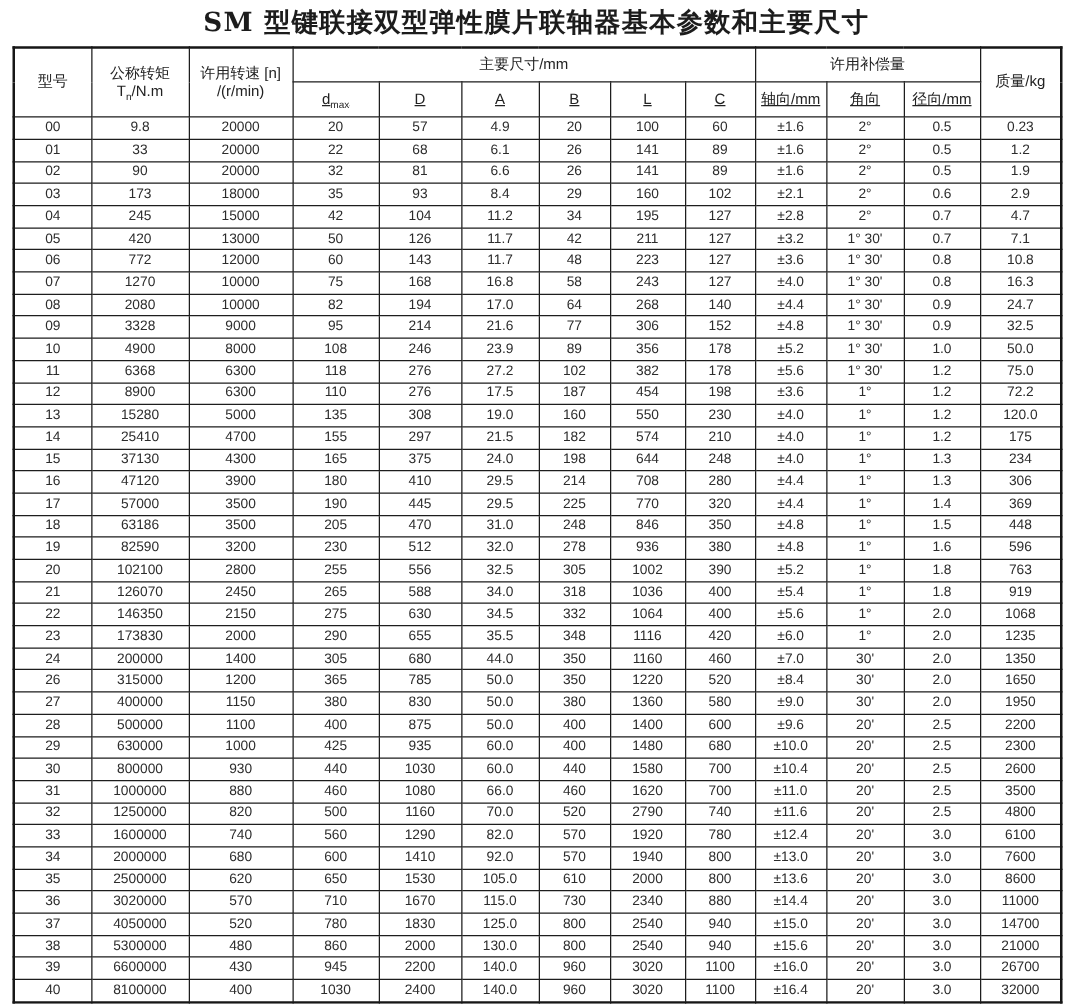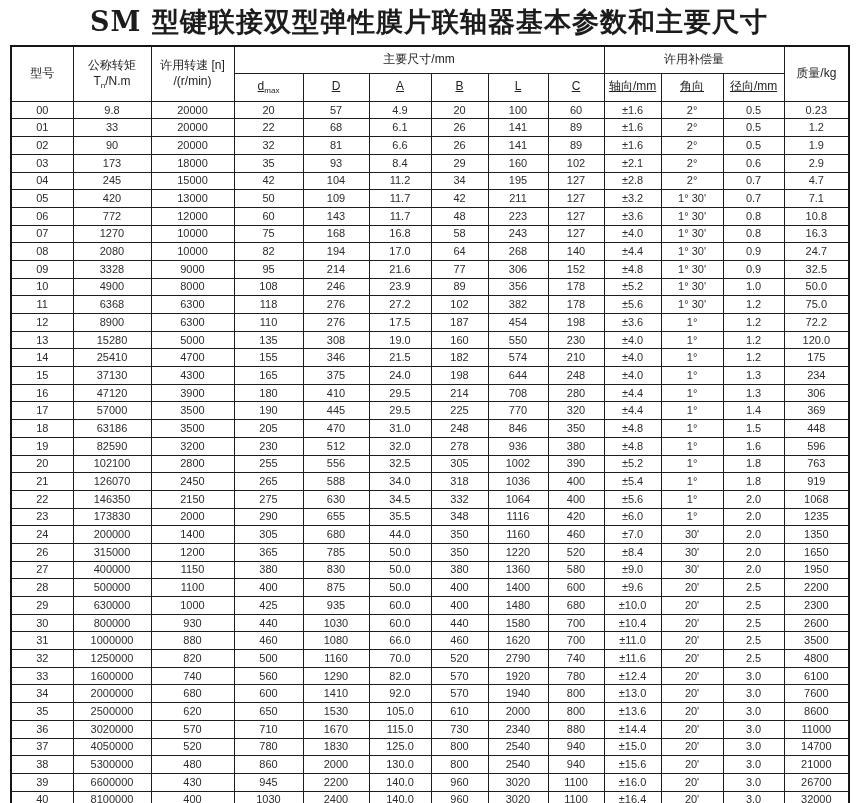--- a/index.html
+++ b/index.html
@@ -12,21 +12,21 @@
   .page {
     width: 858px;
     height: 803px;
     box-sizing: border-box;
     padding: 2px 10px 0 10px;
     background: #fff;
   }
   .title {
     text-align: center;
     font-family: "DejaVu Serif", "Liberation Serif", serif;
-    font-size: 27px;
+    font-size: 21px;
     font-weight: 600;
     color: #1c1c1c;
     margin: 3px 0 6px 0;
     letter-spacing: 1px;
     line-height: 1.25;
   }
   table.spec {
     border-collapse: collapse;
     table-layout: fixed;
     width: 838px;
@@ -183,21 +183,21 @@
           <td>±2.8</td>
           <td>2°</td>
           <td>0.7</td>
           <td>4.7</td>
         </tr>
         <tr>
           <td>05</td>
           <td>420</td>
           <td>13000</td>
           <td>50</td>
-          <td>109</td>
+          <td>126</td>
           <td>11.7</td>
           <td>42</td>
           <td>211</td>
           <td>127</td>
           <td>±3.2</td>
           <td>1° 30'</td>
           <td>0.7</td>
           <td>7.1</td>
         </tr>
         <tr>
@@ -318,21 +318,21 @@
           <td>±4.0</td>
           <td>1°</td>
           <td>1.2</td>
           <td>120.0</td>
         </tr>
         <tr>
           <td>14</td>
           <td>25410</td>
           <td>4700</td>
           <td>155</td>
-          <td>346</td>
+          <td>297</td>
           <td>21.5</td>
           <td>182</td>
           <td>574</td>
           <td>210</td>
           <td>±4.0</td>
           <td>1°</td>
           <td>1.2</td>
           <td>175</td>
         </tr>
         <tr>

